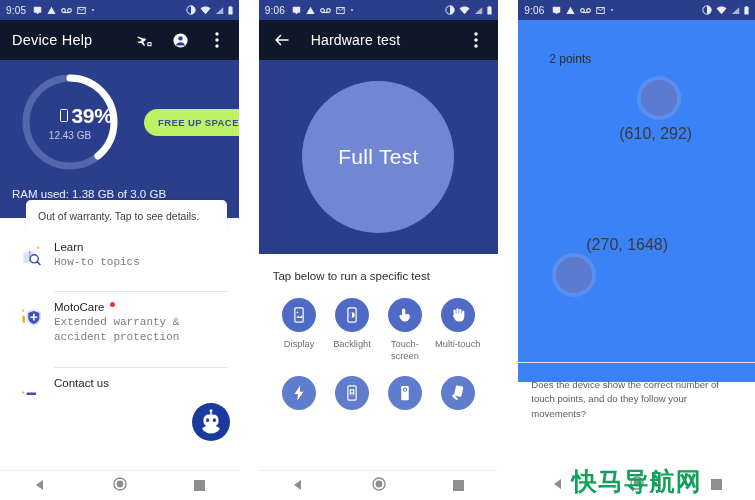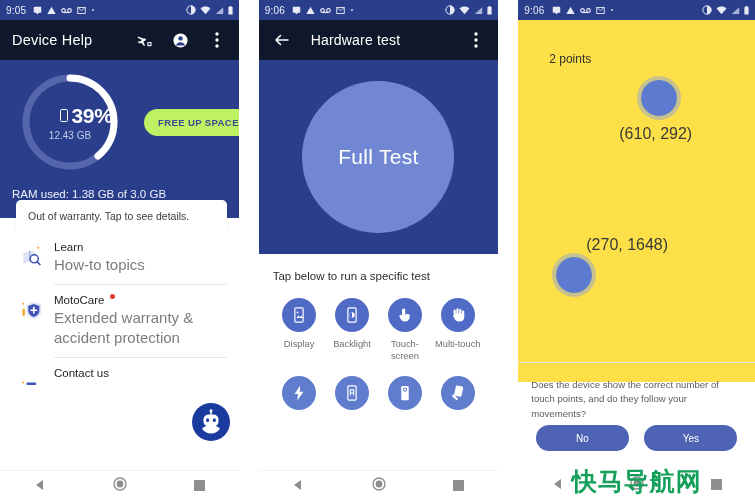--- a/index.html
+++ b/index.html
@@ -55,35 +55,35 @@
   .ring-sub { font-size:10px; color:#c3cbe8; margin-top:2px; }
   .free-btn {
     margin-left: 22px; background:#bef264; color:#3b4a92; border:none; border-radius:16px;
     padding: 8px 14px; font-size: 9.5px; font-weight:700; letter-spacing:.4px; cursor:pointer;
     font-family:"Liberation Sans", sans-serif; white-space:nowrap;
   }
   .ram-text { color:#eef1fa; font-size:11.5px; padding: 14px 0 0 12px; }
 
   
   .warranty-card {
-    position:absolute; left:16px; right:12px; top:200px; height:32px;
+    position:absolute; left:26px; right:12px; top:200px; height:32px;
     background:#fff; border-radius:5px 5px 0 0; display:flex; align-items:center;
     padding-left:12px; box-shadow: 0 -1px 3px rgba(0,0,0,.08);
     font-size:10.5px; color:#3c3c3c;
   }
 
   
   .list { position:absolute; top:232px; left:0; right:0; bottom:0; background:#fff; padding-left:12px; }
   .list-row { display:flex; padding: 9px 12px 0 0; }
   .list-ico { width:42px; flex:0 0 42px; display:flex; align-items:flex-start; justify-content:center; padding-top:4px; }
-  .list-body { flex:1; padding-bottom:8px; border-bottom:1px solid #e7e7e7; }
+  .list-body { flex:1; padding-bottom:21px; border-bottom:1px solid #e7e7e7; }
   .list-row.last .list-body { border-bottom:none; }
   .list-title { font-size:11.5px; color:#242424; display:flex; align-items:center; gap:5px; }
   .badge-dot { width:5px; height:5px; border-radius:50%; background:#e53935; display:inline-block; margin-bottom:6px; }
-  .list-sub { font-size:15px; color:#7d7d7d; line-height:1.38; margin-top:2px; max-width:165px; }
+  .list-sub { font-size:11px; color:#7d7d7d; line-height:1.38; margin-top:2px; max-width:165px;font-family:Liberation Mono, monospace; }
   .bot-fab {
     position:absolute; right:8px; bottom:58px; width:40px; height:40px; border-radius:50%;
     display:flex; align-items:center; justify-content:center; cursor:pointer;
   }
 
   
   .navbar {
     position:absolute; left:0; right:0; bottom:0; height:30px; background:#fff;
     display:flex; align-items:center; justify-content:space-around;
     border-top:1px solid #f0f0f0;
@@ -104,21 +104,21 @@
   .test-grid { display:grid; grid-template-columns: repeat(4, 1fr); row-gap: 14px; }
   .test-cell { display:flex; flex-direction:column; align-items:center; cursor:pointer; }
   .test-circle {
     width:34px; height:34px; border-radius:50%; background:#4f6bc6;
     display:flex; align-items:center; justify-content:center;
   }
   .test-circle.muted { background:#5f7ccd; }
   .test-label { font-size:9.3px; color:#6f6f6f; margin-top:7px; text-align:center; line-height:1.25; }
 
   
-  .p3-canvas { position:relative; height:362px; background:#fde047; }
+  .p3-canvas { position:relative; height:362px; background:#3b82f6; }
   .points-label { position:absolute; left:31px; top:32px; font-size:12px; color:#2f2f2f; }
   .touch-dot {
     position:absolute; width:44px; height:44px; border-radius:50%;
     background:#5b7ad0; border:4px solid rgba(134,158,226,.45);
     background-clip: padding-box;
   }
   .touch-coord { position:absolute; font-size:16px; color:#3a3a3a; white-space:nowrap; }
   .p3-divider { position:absolute; left:0; right:0; top:362px; height:1px; background:#e3e3e3; }
   .p3-question {
     position:absolute; left:13px; right:13px; top:378px;
@@ -540,24 +540,20 @@
       <div class="touch-coord" style="left:101px; top:105px;">(610, 292)</div>
 
       <div class="touch-dot" style="left:34px; top:233px;"></div>
       <div class="touch-coord" style="left:68px; top:216px;">(270, 1648)</div>
     </div>
 
     <div class="p3-divider"></div>
 
     <div class="p3-question">Does the device show the correct number of touch points, and do they follow your movements?</div>
 
-    <div class="p3-buttons">
-      <button class="pill">No</button>
-      <button class="pill">Yes</button>
-    </div>
 
     <div class="p3-navbar">
       <span class="nav-ico">
         <svg width="12" height="12" viewBox="0 0 12 12">
             <path fill="#8e8e8e" d="M9 1L2 6l7 5z"></path>
           </svg>
       </span>
       <span class="nav-ico">
         <svg width="14" height="14" viewBox="0 0 14 14">
             <circle cx="7" cy="7" r="6" fill="none" stroke="#8e8e8e" stroke-width="1.4"></circle>

